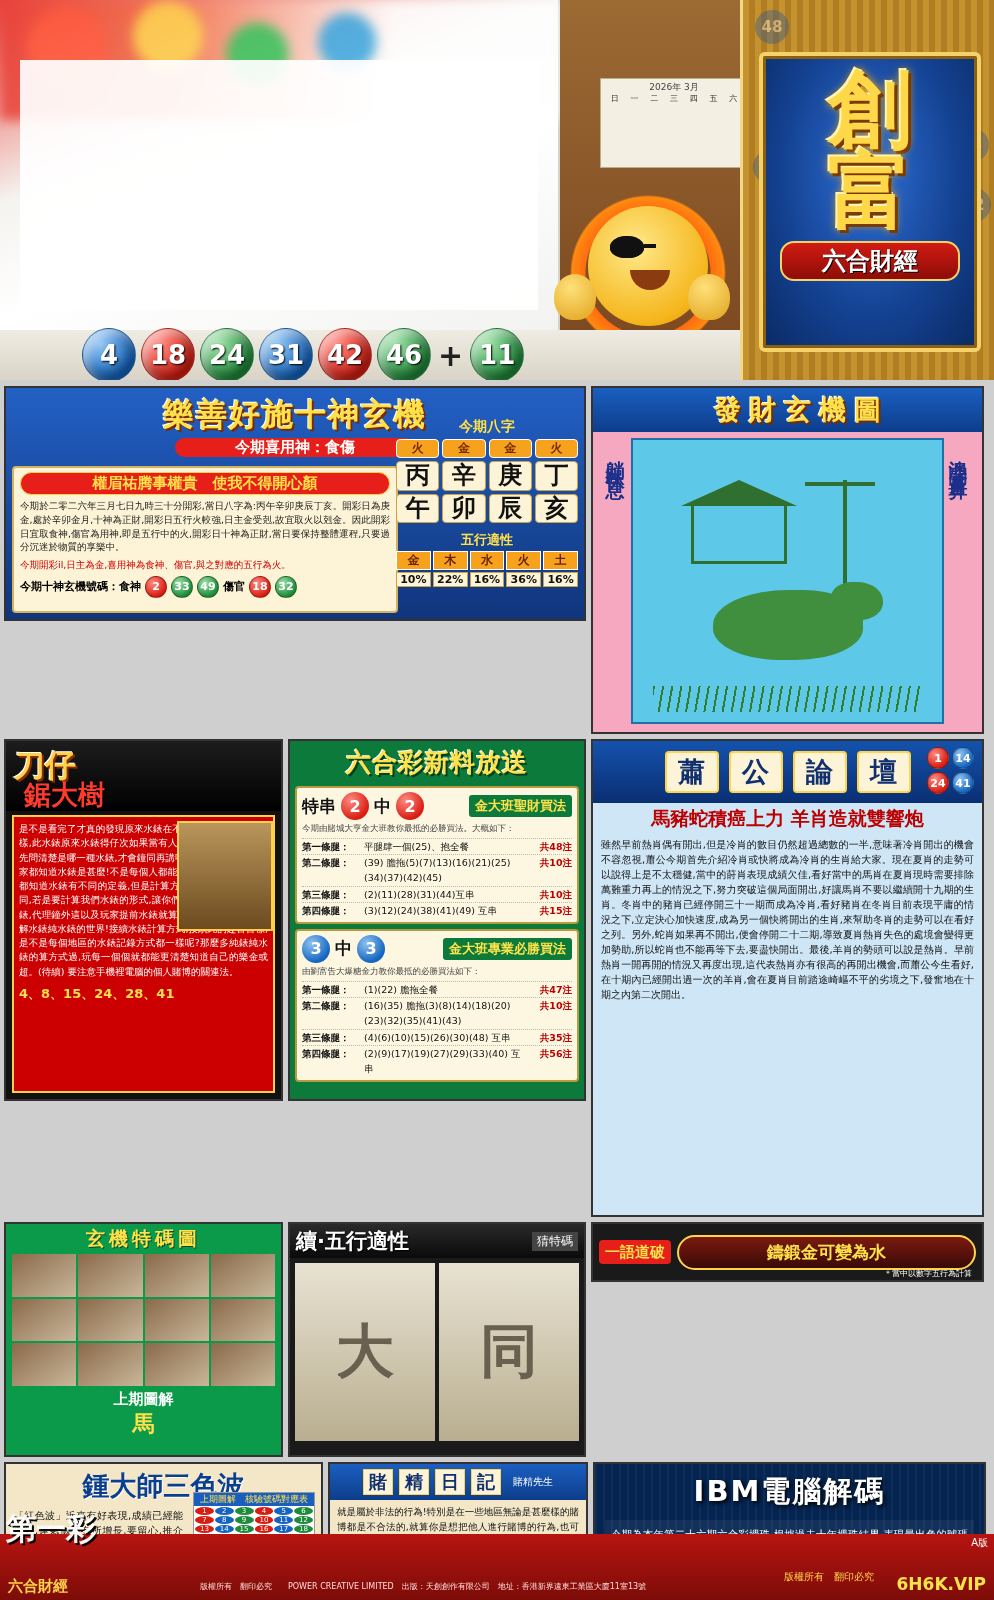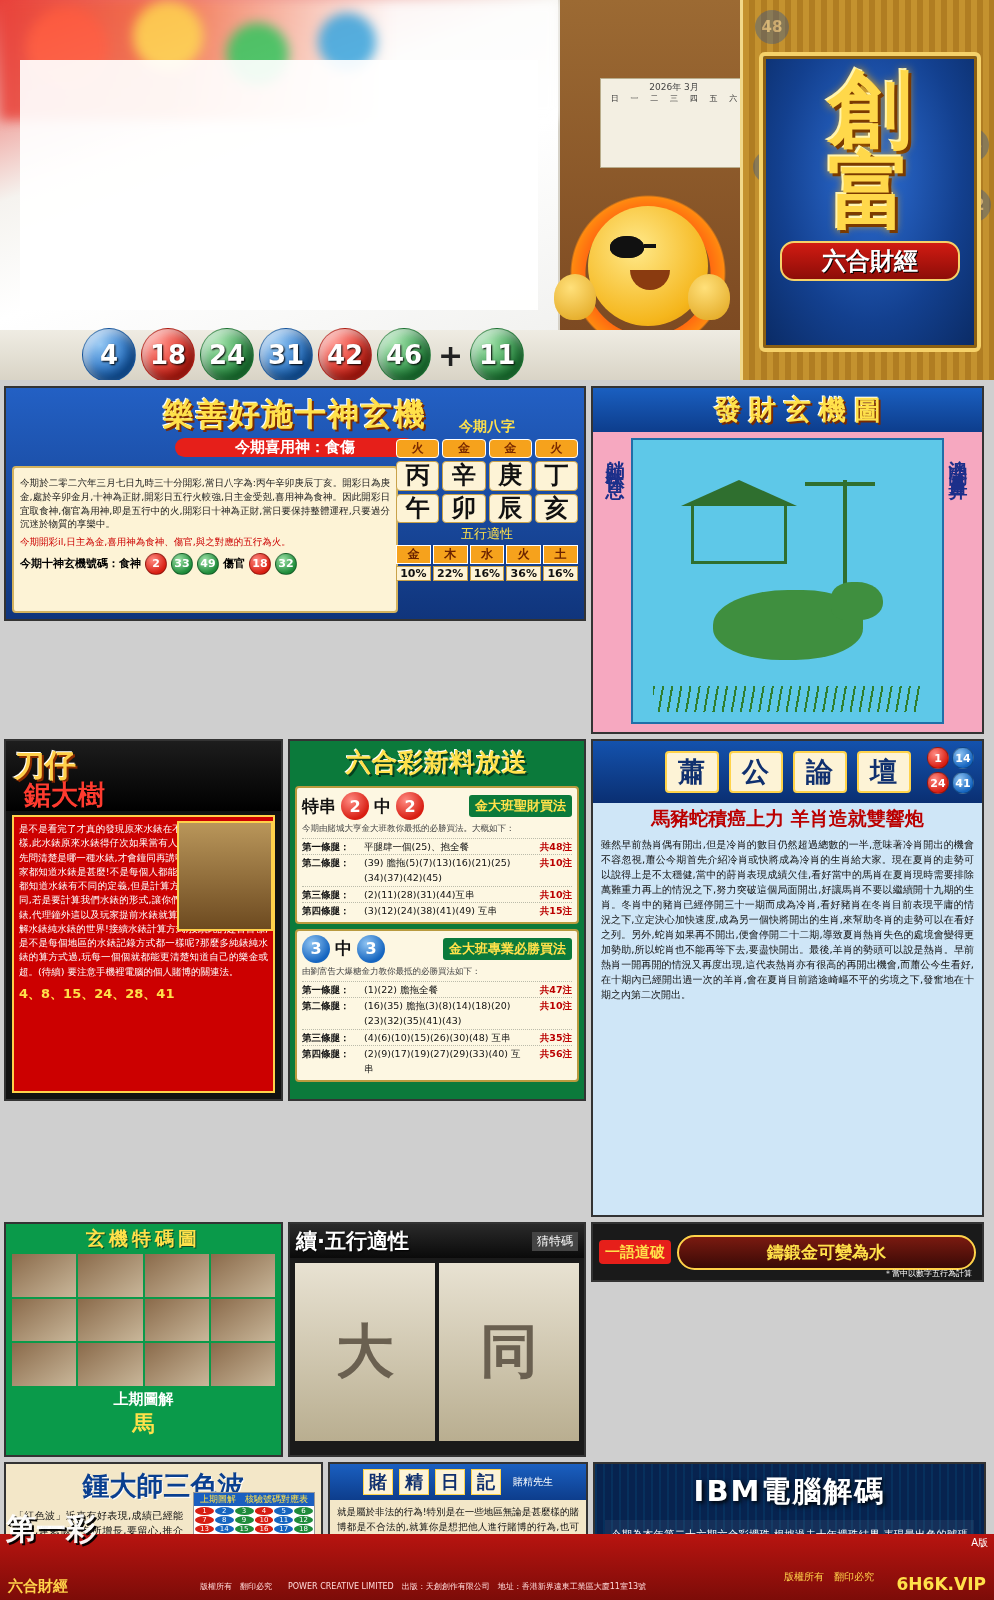--- a/index.html
+++ b/index.html
@@ -155,21 +155,21 @@
   .mb-blue{background:radial-gradient(circle at 35% 30%,#8fc4f2,#1565c0 70%);}
   .mb-green{background:radial-gradient(circle at 35% 30%,#9fe2a8,#1e8b3a 70%);}
 
   .pA-right{position:absolute;right:6px;top:30px;width:182px;bottom:6px;}
   .bazi-head{text-align:center;color:#ffe14a;font-size:14px;font-weight:bold;}
   .bazi-grid{display:grid;grid-template-columns:repeat(4,1fr);gap:3px;margin-top:3px;}
   .bz-el{background:#f6a21c;border:1px solid #fff;border-radius:4px;color:#7a2a00;
     font-size:12px;font-weight:bold;text-align:center;}
   .bz-ch{background:#fdf3d6;border:1px solid #c9a24a;border-radius:4px;color:#111;
     font-size:24px;font-weight:bold;text-align:center;line-height:1.15;}
-  .wux-head{text-align:center;color:#ffe14a;font-size:13px;font-weight:normal;margin-top:2px;}
+  .wux-head{text-align:center;color:#ffe14a;font-size:13px;font-weight:bold;margin-top:8px;}
   .wux-grid{display:grid;grid-template-columns:repeat(5,1fr);gap:2px;margin-top:2px;}
   .wx-n{background:#f6a21c;border:1px solid #fff;color:#6a2200;font-size:12px;font-weight:bold;text-align:center;}
   .wx-v{background:#fdf3d6;border:1px solid #c9a24a;color:#111;font-size:11px;font-weight:bold;text-align:center;}
 
   
   .pB{width:393px;height:348px;background:#f6a8c0;}
   .pB-head{height:44px;background:linear-gradient(#1a5fc0,#0d3d8c);display:flex;align-items:center;justify-content:center;padding-left:28px;}
   .pB-head span{color:#ffe14a;font-size:27px;font-weight:bold;letter-spacing:8px;
     text-shadow:2px 2px 0 #7c2a00,-1px -1px 0 #fff;}
   .pB-canvas{position:absolute;left:38px;top:50px;right:38px;bottom:8px;background:#5ec8e8;border:2px solid #1f6fa8;}
@@ -359,21 +359,22 @@
   <div class="content">
 
     <div class="row">
 
       <div class="panel pA">
         <div class="pA-title">
           <div class="t1">樂善好施十神玄機</div>
           <div class="pA-sub">今期喜用神：食傷</div>
         </div>
         <div class="pA-body">
-          <div class="pA-text">今期於二零二六年三月七日九時三十分開彩,當日八字為:丙午辛卯庚辰丁亥。開彩日為庚金,處於辛卯金月,十神為正財,開彩日五行火較強,日主金受剋,喜用神為食神。因此開彩日宜取食神,傷官為用神,即是五行中的火,開彩日十神為正財,當日要保持整體運程,只要過分沉迷於物質的享樂中。</div>
+          <div class="pA-banner">權眉祐腾事權貴　使我不得開心顏</div>
+          <div class="pA-text">今期於二零二六年三月七日九時三十分開彩,當日八字為:丙午辛卯庚辰丁亥。開彩日為庚金,處於辛卯金月,十神為正財,開彩日五行火較強,日主金受剋,故宜取火以剋金。因此開彩日宜取食神,傷官為用神,即是五行中的火,開彩日十神為正財,當日要保持整體運程,只要過分沉迷於物質的享樂中。</div>
           <div class="pA-text red" style="color:#c00">今期開彩il,日主為金,喜用神為食神、傷官,與之對應的五行為火。</div>
           <div class="pA-nums">
             <span>今期十神玄機號碼：食神</span>
             <span class="mini-ball mb-red">2</span>
             <span class="mini-ball mb-green">33</span>
             <span class="mini-ball mb-green">49</span>
             <span>傷官</span>
             <span class="mini-ball mb-red">18</span>
             <span class="mini-ball mb-green">32</span>
           </div>

